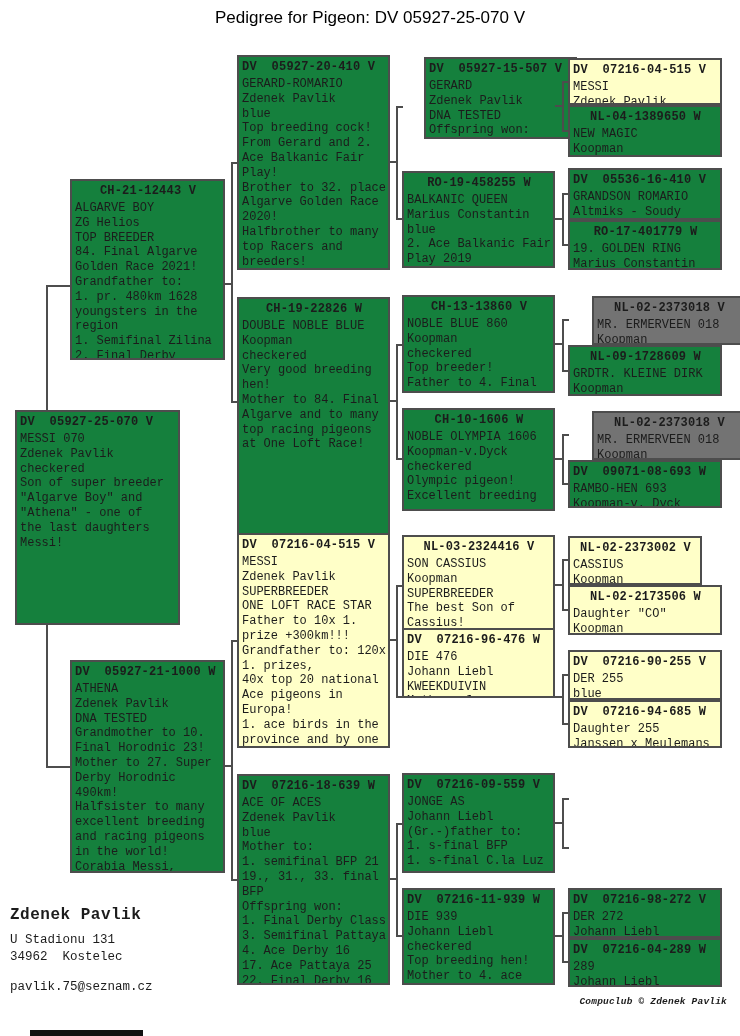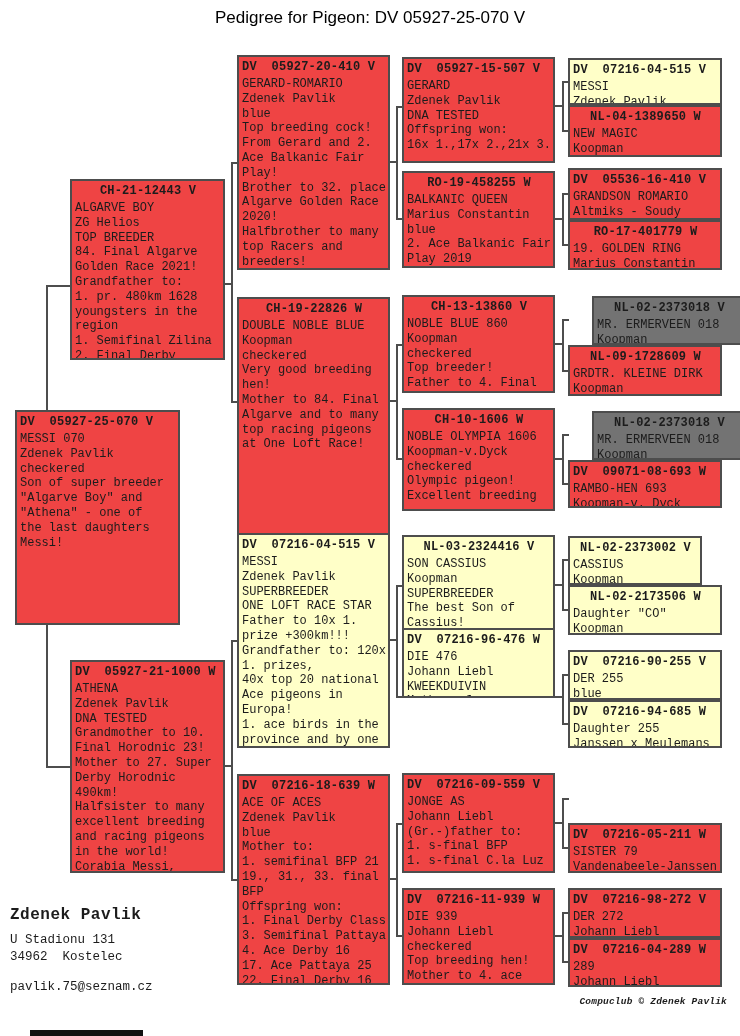--- a/index.html
+++ b/index.html
@@ -1,21 +1,21 @@
 <!DOCTYPE html>
 <html><head>
 <meta charset="utf-8">
 <style>
   html,body{margin:0;padding:0;background:#fff;}
   body{width:740px;height:1036px;position:relative;overflow:hidden;
        font-family:"Liberation Mono",monospace;color:#1c1c1c;}
   .title{position:absolute;left:0;top:8px;width:740px;text-align:center;
          font-family:"Liberation Sans",sans-serif;font-size:17px;color:#000;}
   #chart{position:absolute;left:0;top:0;width:740px;height:1036px;}
-  .pbox{position:absolute;background:#ef4444;border:2px solid #4d4d4d;
+  .pbox{position:absolute;background:#15803d;border:2px solid #4d4d4d;
         box-sizing:border-box;overflow:hidden;
         font-size:12px;line-height:14.8px;}
   .pbox.yellow{background:#ffffc8;}
   .pbox.red{background:#737373;margin-left:24px;}
   .ring{font-weight:bold;white-space:pre;padding:2px 2px 0 3px;line-height:16px;
         margin-bottom:2px;letter-spacing:.2px;}
   .ring.c{text-align:center;}
   .bl{white-space:pre;padding:0 2px 0 3px;}
   .cl{position:absolute;background:#4d4d4d;}
   .owner{position:absolute;left:10px;top:906px;}
@@ -131,21 +131,21 @@
       <div class="bl">19., 31., 33. final</div>
       <div class="bl">BFP</div>
       <div class="bl">Offspring won:</div>
       <div class="bl">1. Final Derby Class</div>
       <div class="bl">3. Semifinal Pattaya</div>
       <div class="bl">4. Ace Derby 16</div>
       <div class="bl">17. Ace Pattaya 25</div>
       <div class="bl">22. Final Derby 16</div>
     </div>
 
-  <div class="pbox white" style="left:402px;top:57px;width:153px;height:106px">
+  <div class="pbox white" style="left:424px;top:57px;width:153px;height:82px">
       <div class="ring">DV  05927-15-507 V</div>
       <div class="bl">GERARD</div>
       <div class="bl">Zdenek Pavlik</div>
       <div class="bl">DNA TESTED</div>
       <div class="bl">Offspring won:</div>
       <div class="bl">16x 1.,17x 2.,21x 3.</div>
     </div>
   <div class="pbox white" style="left:402px;top:171px;width:153px;height:97px">
       <div class="ring c">RO-19-458255 W</div>
       <div class="bl">BALKANIC QUEEN</div>
@@ -255,25 +255,20 @@
     </div>
   <div class="pbox yellow" style="left:568px;top:650px;width:154px;height:50px">
       <div class="ring">DV  07216-90-255 V</div>
       <div class="bl">DER 255</div>
       <div class="bl">blue</div>
     </div>
   <div class="pbox yellow" style="left:568px;top:700px;width:154px;height:48px">
       <div class="ring">DV  07216-94-685 W</div>
       <div class="bl">Daughter 255</div>
       <div class="bl">Janssen x Meulemans</div>
-    </div>
-  <div class="pbox white" style="left:568px;top:823px;width:154px;height:50px">
-      <div class="ring">DV  07216-05-211 W</div>
-      <div class="bl">SISTER 79</div>
-      <div class="bl">Vandenabeele-Janssen</div>
     </div>
   <div class="pbox white" style="left:568px;top:888px;width:154px;height:50px">
       <div class="ring">DV  07216-98-272 V</div>
       <div class="bl">DER 272</div>
       <div class="bl">Johann Liebl</div>
     </div>
   <div class="pbox white" style="left:568px;top:938px;width:154px;height:49px">
       <div class="ring">DV  07216-04-289 W</div>
       <div class="bl">289</div>
       <div class="bl">Johann Liebl</div>

